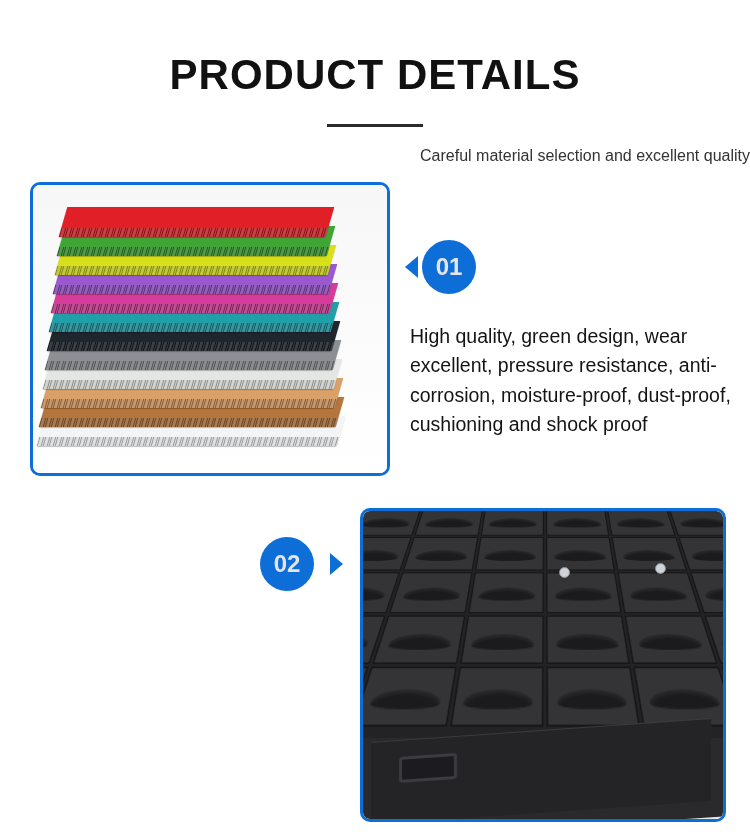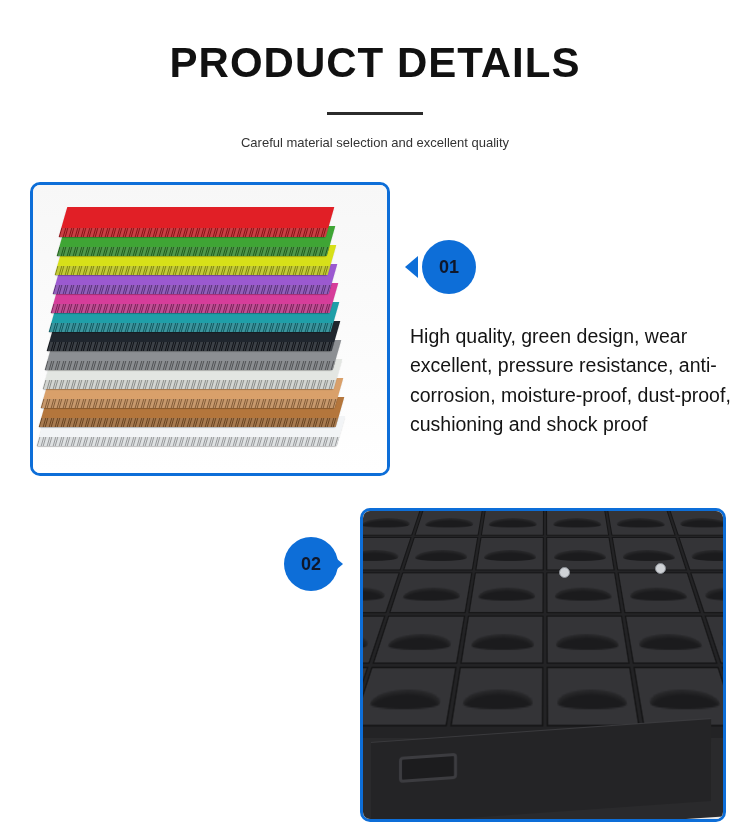--- a/index.html
+++ b/index.html
@@ -18,40 +18,41 @@
   .page {
     position: relative;
     width: 750px;
     height: 832px;
     background: #ffffff;
   }
 
   
   .header {
     text-align: center;
-    padding-top: 40px;
+    padding-top: 52px;
   }
   .title {
     font-size: 42px;
     font-weight: bold;
     letter-spacing: 1px;
     color: #111111;
     margin: 0;
     line-height: 1.1;
   }
   .divider {
     width: 96px;
     height: 3px;
     background: #2b2b2b;
     margin: 26px auto 0 auto;
   }
   .subtitle {
-    font-size: 13px;
+    font-size: 16px;
     color: #333333;
     margin-top: 20px;
+    text-align: right;
   }
 
   
   .block1 {
     position: absolute;
     top: 182px;
     left: 0;
     width: 750px;
     height: 300px;
   }
@@ -91,30 +92,30 @@
     height: 30%;
     background-size: 6px 100%;
   }
 
   
   .badge {
     width: 54px;
     height: 54px;
     border-radius: 50%;
     background: #0d6ed8;
-    color: #0f172a;
-    font-size: 18px;
+    color: #e5e5e5;
+    font-size: 24px;
     font-weight: bold;
     display: flex;
     align-items: center;
     justify-content: center;
     position: absolute;
   }
   .badge1 { left: 422px; top: 58px; }
-  .badge2 { left: 284px; top: 37px; }
+  .badge2 { left: 260px; top: 37px; }
 
   .arrow {
     position: absolute;
     width: 0; height: 0;
   }
   .arrow-left {
     left: 405px; top: 74px;
     border-top: 11px solid transparent;
     border-bottom: 11px solid transparent;
     border-right: 13px solid #0d6ed8;

